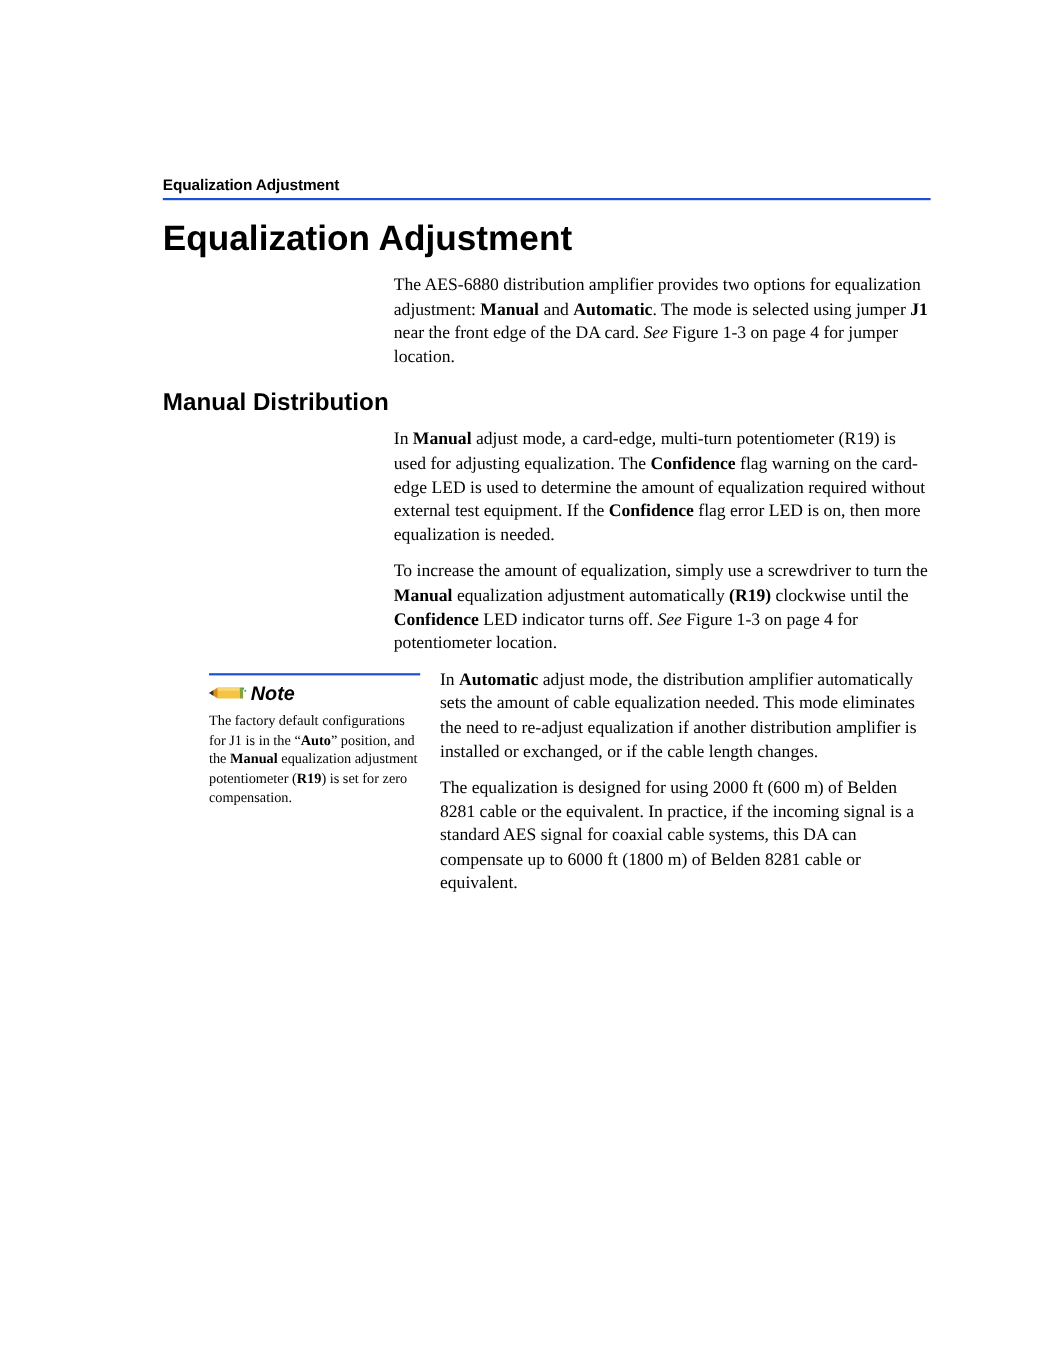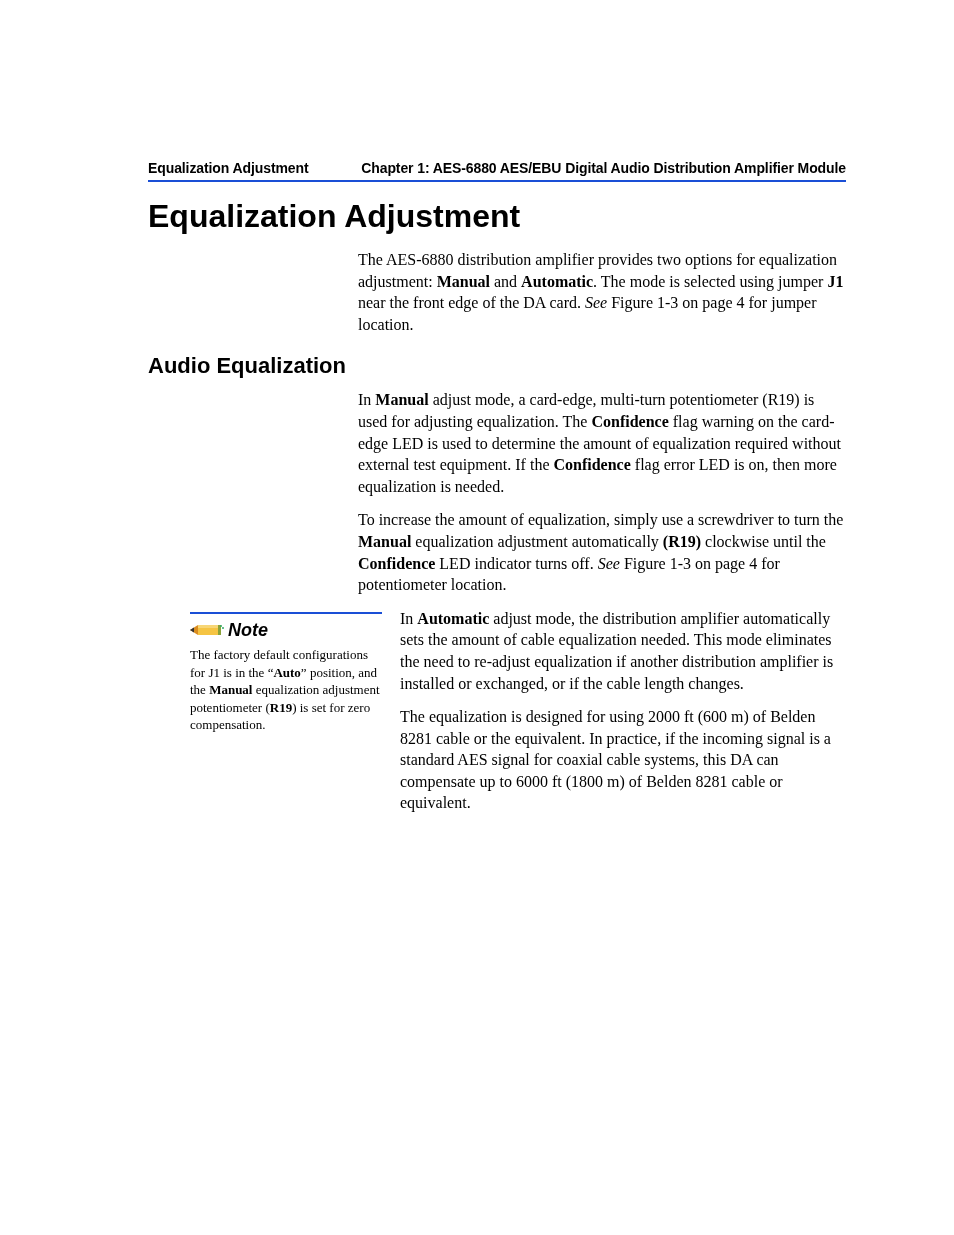--- a/index.html
+++ b/index.html
@@ -116,34 +116,33 @@
     font-stretch: condensed;
   }
 </style>
 </head>
 <body>
 
 <div class="page">
 
   <div class="running-head">
     <span>Equalization Adjustment</span>
-    <span>Chapter 1: AES-6880 AES/EBU Digital Audio Distribution Amplifier Module</span>
   </div>
 
   <div class="content">
 
     <h1 class="page-title">Equalization Adjustment</h1>
 
     <div class="body-col">
       <p>
         <span>The AES-6880 distribution amplifier provides two options for equalization adjustment: </span><b>Manual</b><span> and </span><b>Automatic</b><span>. The mode is selected using jumper </span><b>J1</b><span> near the front edge of the DA card. </span><i>See</i><span> Figure 1-3 on page 4 for jumper location.</span>
       </p>
     </div>
 
-    <h2 class="section">Audio Equalization</h2>
+    <h2 class="section">Manual Distribution</h2>
 
     <div class="body-col">
       <p>
         <span>In </span><b>Manual</b><span> adjust mode, a card-edge, multi-turn potentiometer (R19) is used for adjusting equalization. The </span><b>Confidence</b><span> flag warning on the card-edge LED is used to determine the amount of equalization required without external test equipment. If the </span><b>Confidence</b><span> flag error LED is on, then more equalization is needed.</span>
       </p>
       <p>
         <span>To increase the amount of equalization, simply use a screwdriver to turn the </span><b>Manual</b><span> equalization adjustment automatically </span><b>(R19)</b><span> clockwise until the </span><b>Confidence</b><span> LED indicator turns off. </span><i>See</i><span> Figure 1-3 on page 4 for potentiometer location.</span>
       </p>
     </div>
 

